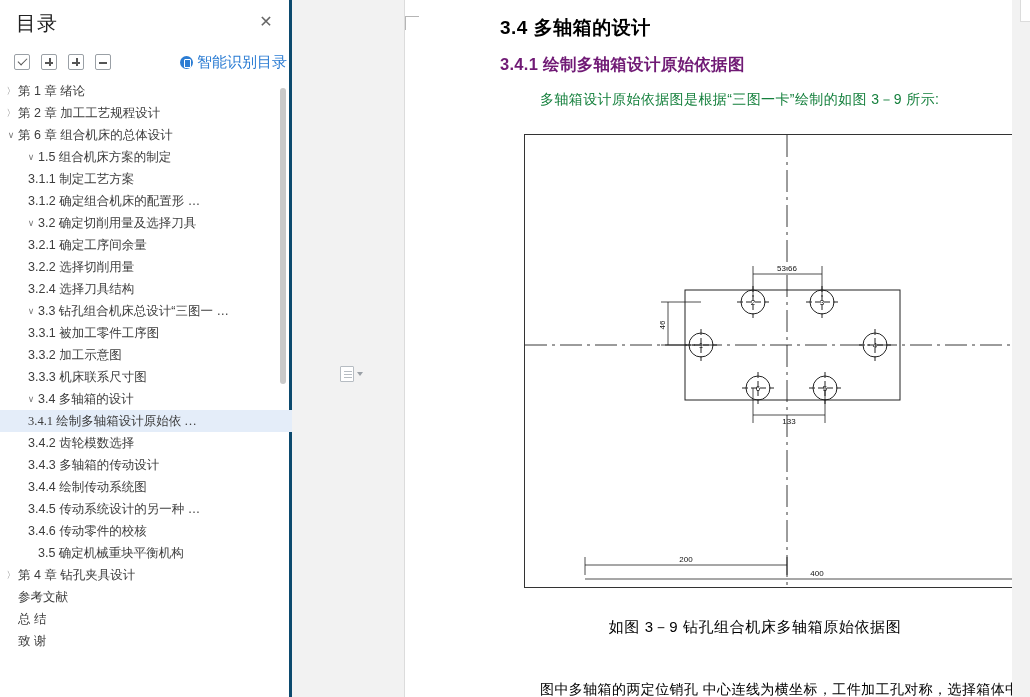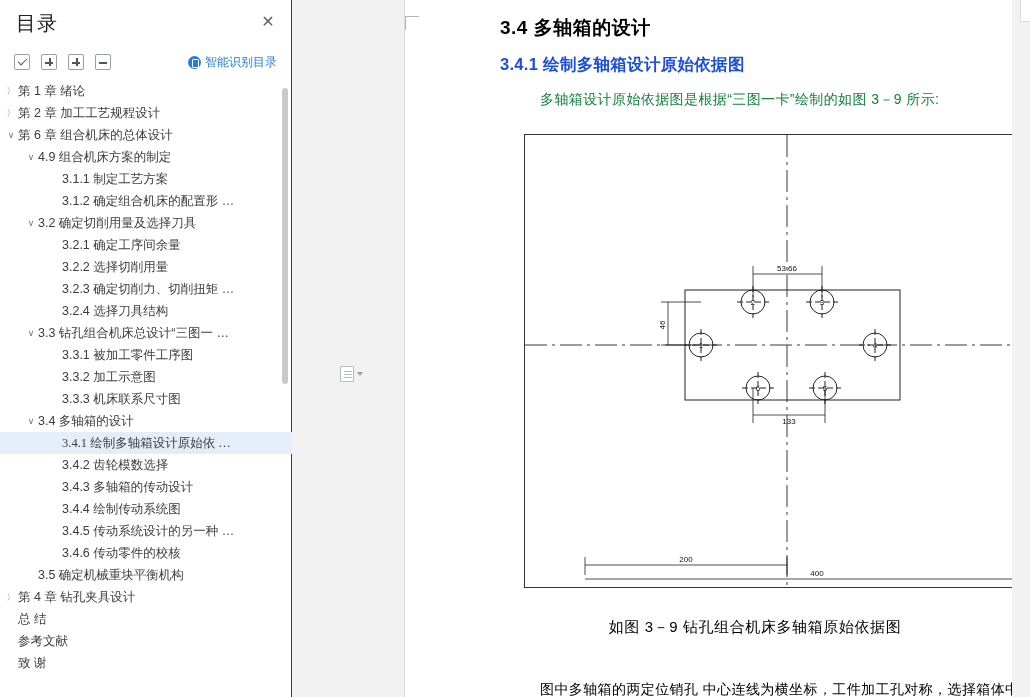--- a/index.html
+++ b/index.html
@@ -15,21 +15,21 @@
     width: 1030px; height: 697px;
     background: #f2f2f2;
   }
 
   
   .outline-panel {
     position: absolute;
     left: 0; top: 0;
     width: 292px; height: 697px;
     background: #ffffff;
-    border-right: 1px solid #0c4a6e;
+    border-right: 3px solid #0c4a6e;
   }
   .outline-header {
     position: relative;
     height: 46px;
     padding: 10px 14px 0 16px;
   }
   .outline-title {
     font-size: 20px;
     color: #222;
     font-weight: normal;
@@ -85,26 +85,26 @@
   .tool-icon.plus2::before { left: 7px; top: 3px; width: 1.5px; height: 8px; }
   .tool-icon.plus2::after  { left: 3px; top: 7px; width: 8px; height: 1.5px; }
   .tool-icon.minus::after {
     content: "";
     position: absolute;
     left: 3px; top: 7px; width: 8px; height: 1.5px;
     background: #555;
   }
   .smart-outline {
     position: absolute;
-    right: 14px;
+    right: 2px;
     display: flex;
     align-items: center;
     gap: 4px;
     color: #2b7cd3;
-    font-size: 12px;
+    font-size: 15px;
     cursor: pointer;
   }
   .smart-dot {
     width: 13px; height: 13px;
     border-radius: 50%;
     background: #2b7cd3;
     position: relative;
   }
   .smart-dot::after {
     content: "";
@@ -141,21 +141,21 @@
     flex: 0 0 14px;
     text-align: center;
     color: #777;
     font-size: 9px;
     line-height: 22px;
   }
   .ol-arrow.none { color: transparent; }
   .ol-label { overflow: hidden; text-overflow: ellipsis; }
   .lvl1 { padding-left: 18px; }
   .lvl2 { padding-left: 38px; }
-  .lvl3 { padding-left: 62px; }
+  .lvl3 { padding-left: 28px; }
   .lvl1 .ol-arrow, .lvl2 .ol-arrow, .lvl3 .ol-arrow { margin-left: -14px; }
 
   .ol-scrollbar {
     position: absolute;
     right: 3px;
     top: 88px;
     width: 6px;
     height: 296px;
     background: #c9c9c9;
     border-radius: 3px;
@@ -197,21 +197,21 @@
     font-weight: bold;
     color: #000;
     letter-spacing: 0.5px;
   }
   h3.sub {
     margin: 0;
     position: absolute;
     left: 95px; top: 62px;
     font-size: 16.5px;
     font-weight: bold;
-    color: #1d4ed8;
+    color: #701a75;
     letter-spacing: 0.3px;
   }
   p.para {
     margin: 0;
     position: absolute;
     left: 135px; top: 99px;
     font-size: 14px;
     color: #15803d;
     letter-spacing: 0.4px;
   }
@@ -320,21 +320,21 @@
         <div class="ol-item lvl1">
           <span class="ol-arrow">〉</span>
           <span class="ol-label">第 2 章 加工工艺规程设计</span>
         </div>
         <div class="ol-item lvl1">
           <span class="ol-arrow">∨</span>
           <span class="ol-label">第 6 章 组合机床的总体设计</span>
         </div>
         <div class="ol-item lvl2">
           <span class="ol-arrow">∨</span>
-          <span class="ol-label">4.9 组合机床方案的制定</span>
+          <span class="ol-label">1.5 组合机床方案的制定</span>
         </div>
         <div class="ol-item lvl3">
           <span class="ol-arrow none"></span>
           <span class="ol-label">3.1.1 制定工艺方案</span>
         </div>
         <div class="ol-item lvl3">
           <span class="ol-arrow none"></span>
           <span class="ol-label">3.1.2 确定组合机床的配置形 …</span>
         </div>
         <div class="ol-item lvl2">
@@ -344,24 +344,20 @@
         <div class="ol-item lvl3">
           <span class="ol-arrow none"></span>
           <span class="ol-label">3.2.1 确定工序间余量</span>
         </div>
         <div class="ol-item lvl3">
           <span class="ol-arrow none"></span>
           <span class="ol-label">3.2.2 选择切削用量</span>
         </div>
         <div class="ol-item lvl3">
           <span class="ol-arrow none"></span>
-          <span class="ol-label">3.2.3 确定切削力、切削扭矩 …</span>
-        </div>
-        <div class="ol-item lvl3">
-          <span class="ol-arrow none"></span>
           <span class="ol-label">3.2.4 选择刀具结构</span>
         </div>
         <div class="ol-item lvl2">
           <span class="ol-arrow">∨</span>
           <span class="ol-label">3.3 钻孔组合机床总设计“三图一 …</span>
         </div>
         <div class="ol-item lvl3">
           <span class="ol-arrow none"></span>
           <span class="ol-label">3.3.1 被加工零件工序图</span>
         </div>
@@ -404,25 +400,25 @@
         <div class="ol-item lvl2">
           <span class="ol-arrow none"></span>
           <span class="ol-label">3.5 确定机械重块平衡机构</span>
         </div>
         <div class="ol-item lvl1">
           <span class="ol-arrow">〉</span>
           <span class="ol-label">第 4 章 钻孔夹具设计</span>
         </div>
         <div class="ol-item lvl1">
           <span class="ol-arrow none"></span>
+          <span class="ol-label">参考文献</span>
+        </div>
+        <div class="ol-item lvl1">
+          <span class="ol-arrow none"></span>
           <span class="ol-label">总  结</span>
-        </div>
-        <div class="ol-item lvl1">
-          <span class="ol-arrow none"></span>
-          <span class="ol-label">参考文献</span>
         </div>
         <div class="ol-item lvl1">
           <span class="ol-arrow none"></span>
           <span class="ol-label">致  谢</span>
         </div>
       </div>
     <div class="ol-scrollbar"></div>
   </div>
 
   <div class="doc-area">

